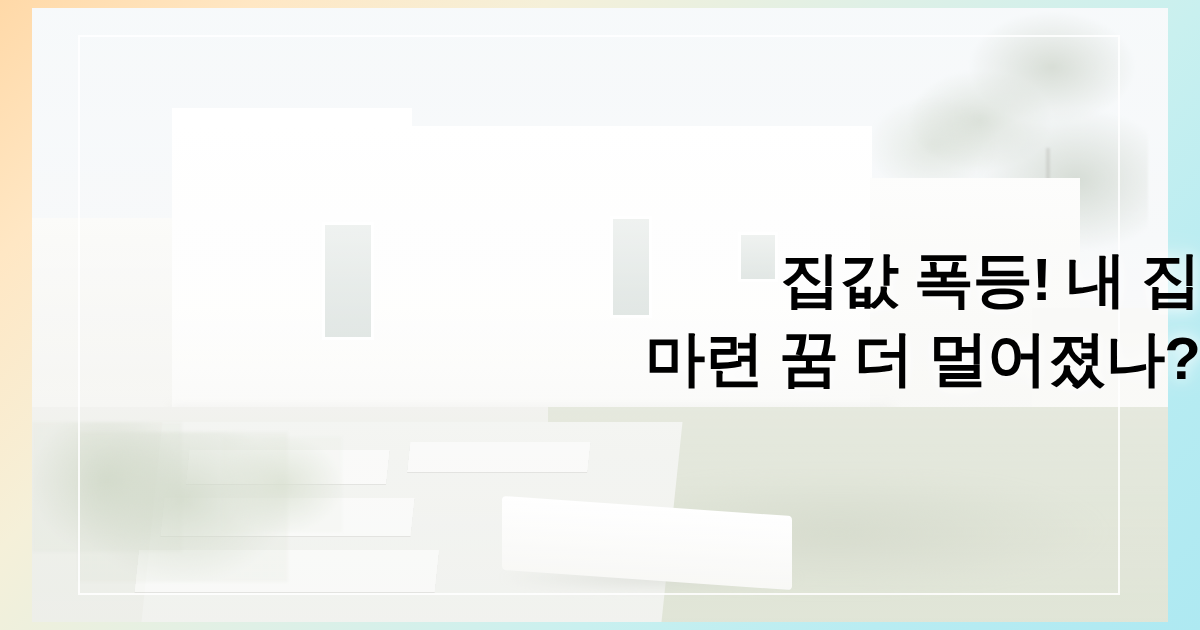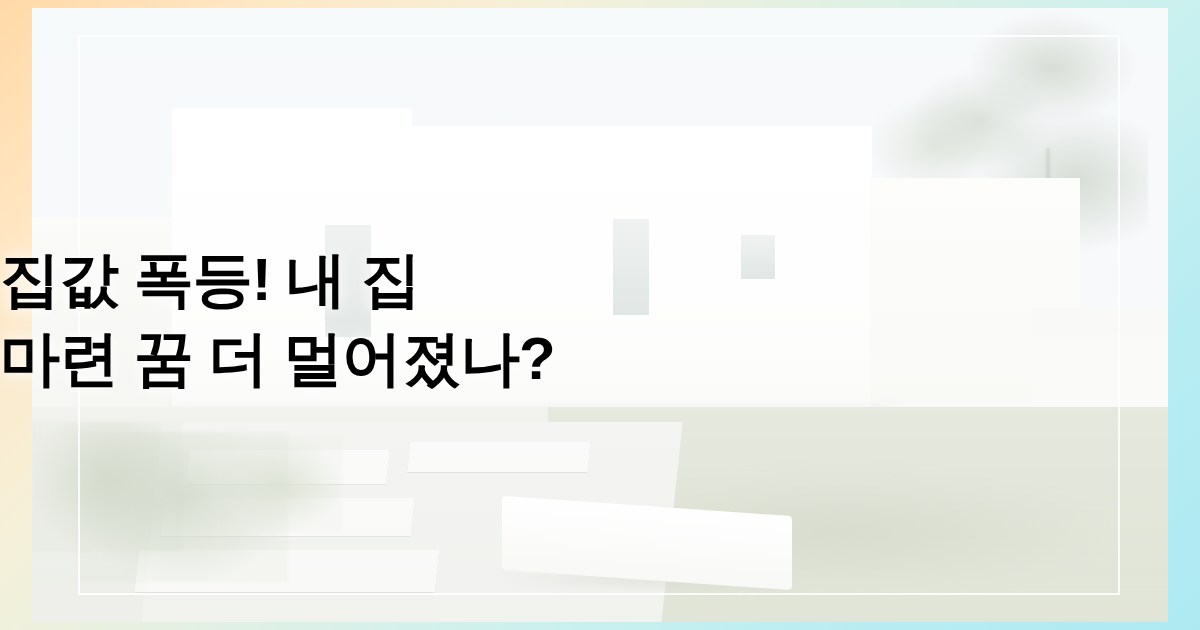--- a/index.html
+++ b/index.html
@@ -243,21 +243,21 @@
     box-sizing: border-box;
     pointer-events: none;
   }
 
   
   .headline {
     position: absolute;
     left: 0;
     right: 0;
     top: 240px;
-    text-align: left;
+    text-align: right;
     color: #000000;
     font-family: "Liberation Sans", sans-serif;
     font-weight: bold;
     font-size: 60px;
     line-height: 1.32;
     letter-spacing: -1px;
     white-space: pre-line;
     text-shadow:
       0 0 14px rgba(255,255,255,0.9),
       0 0 28px rgba(255,255,255,0.75);

